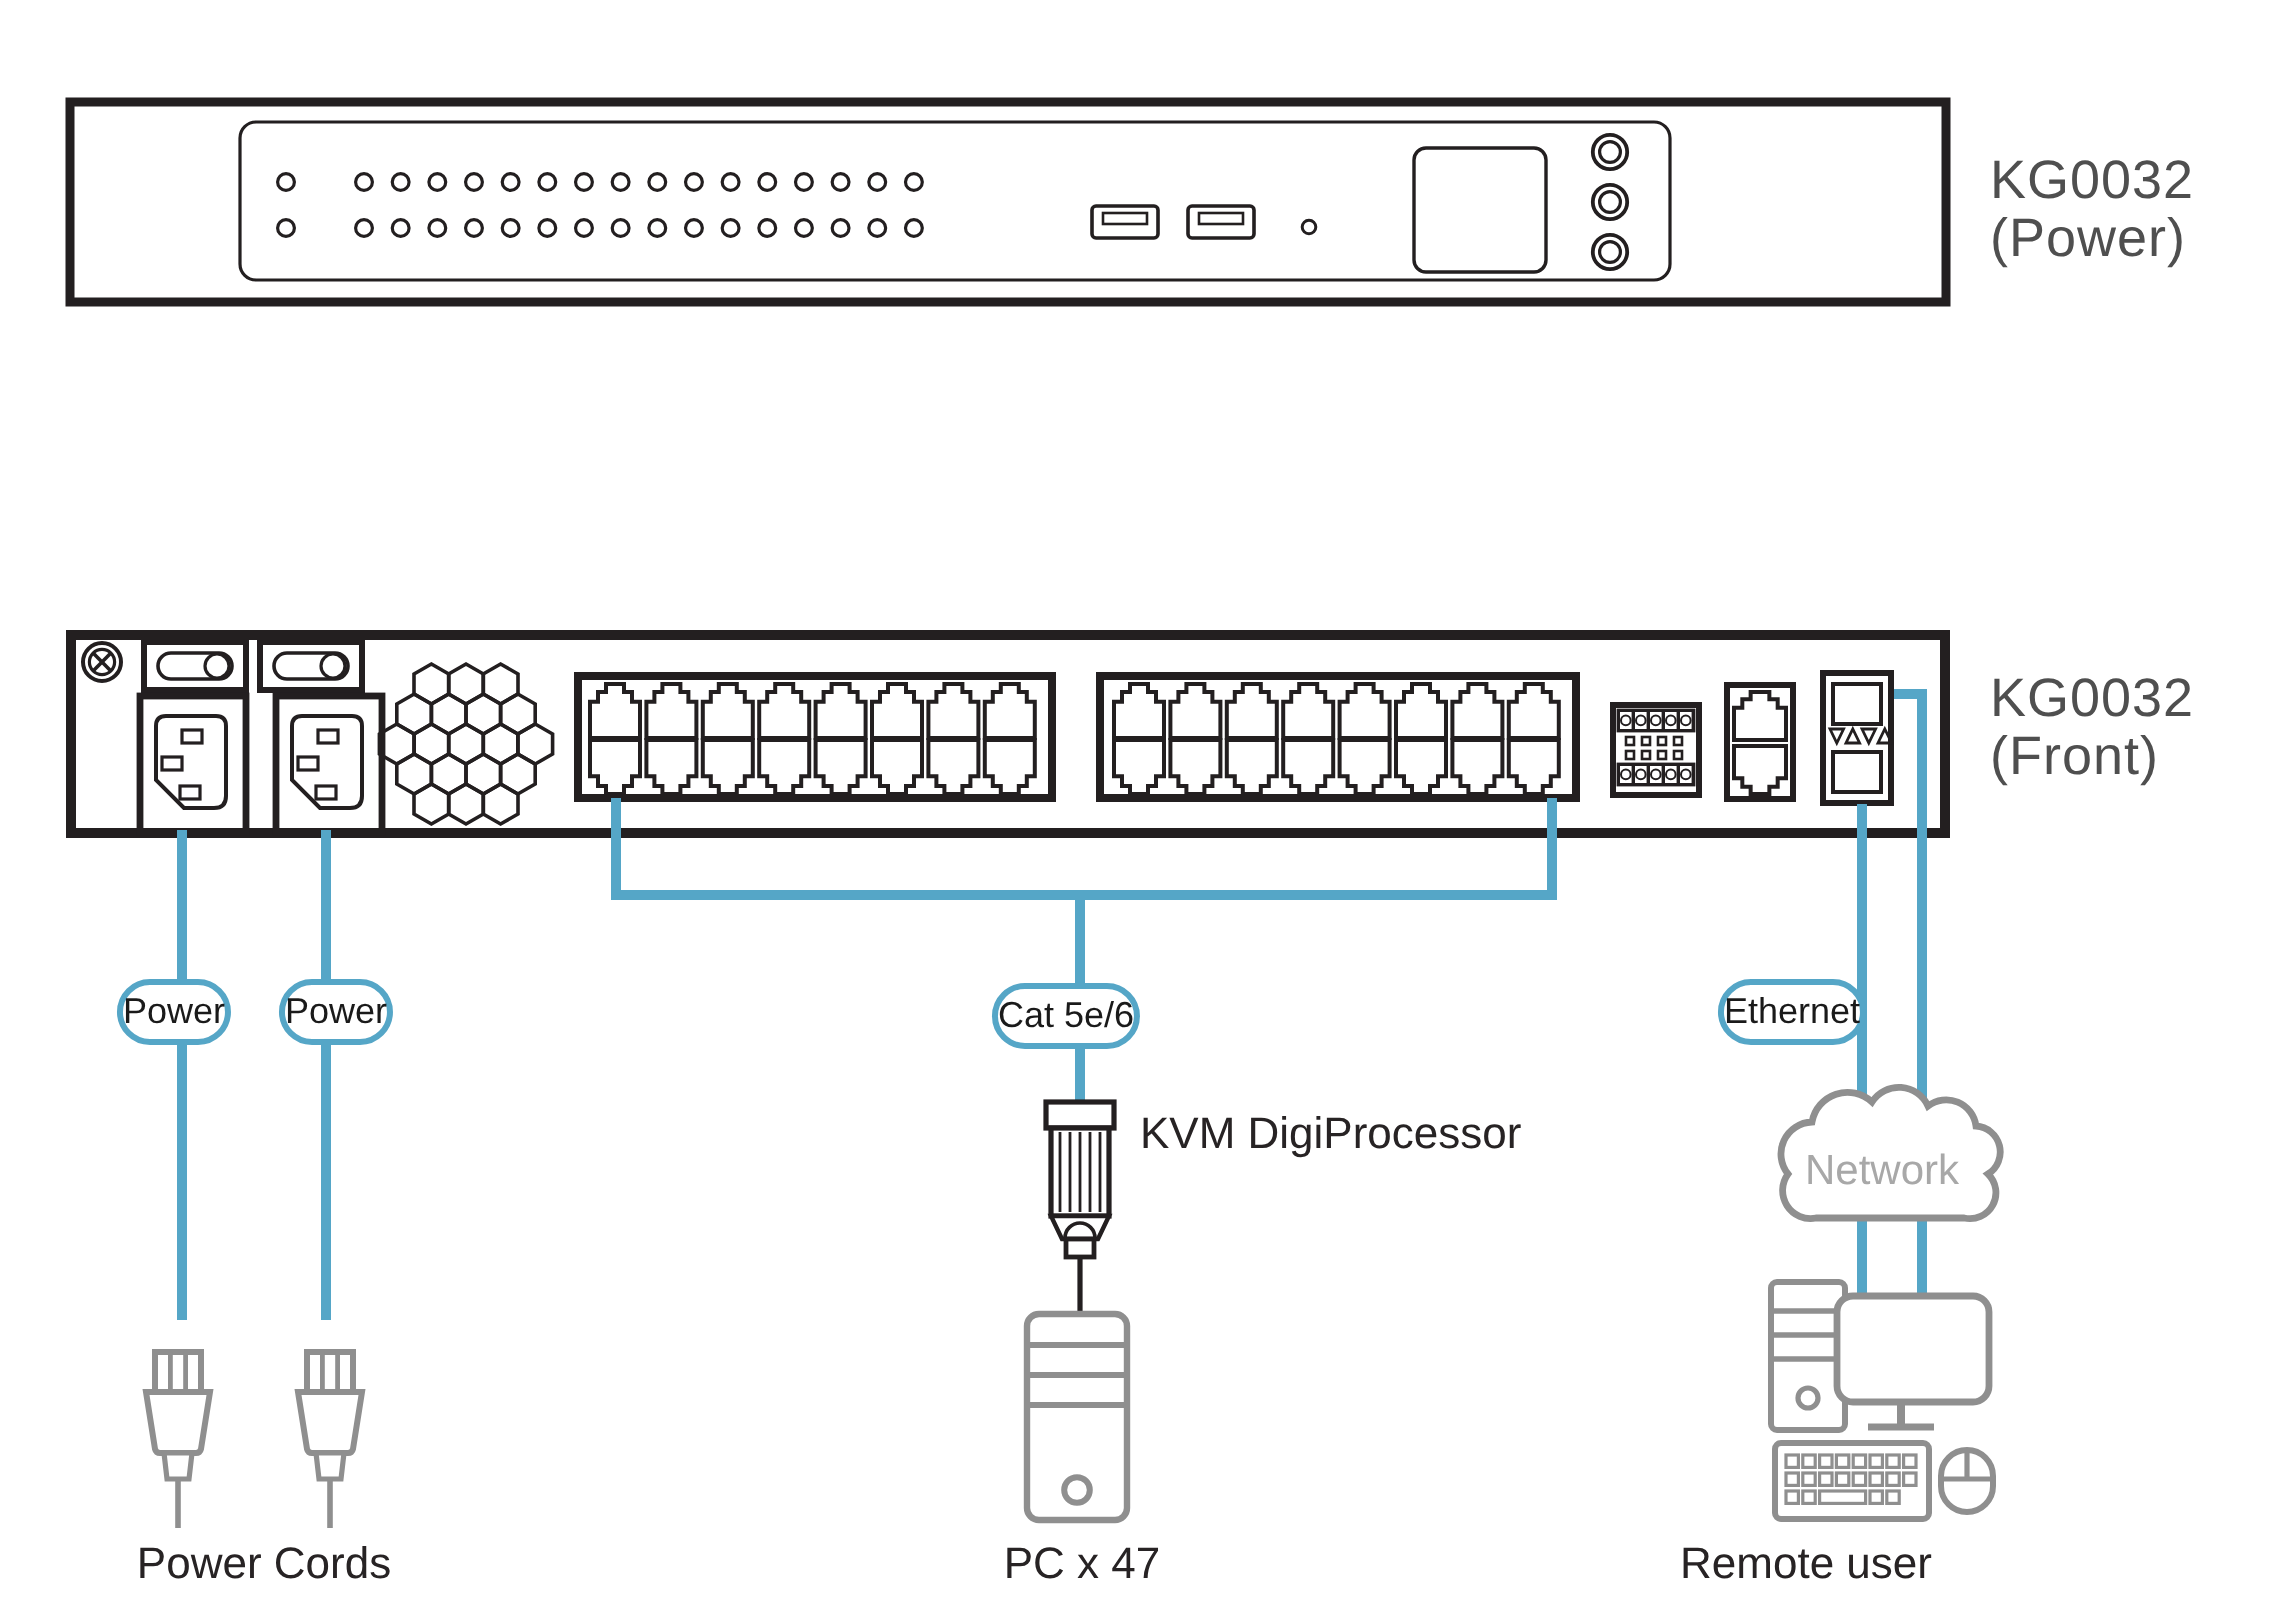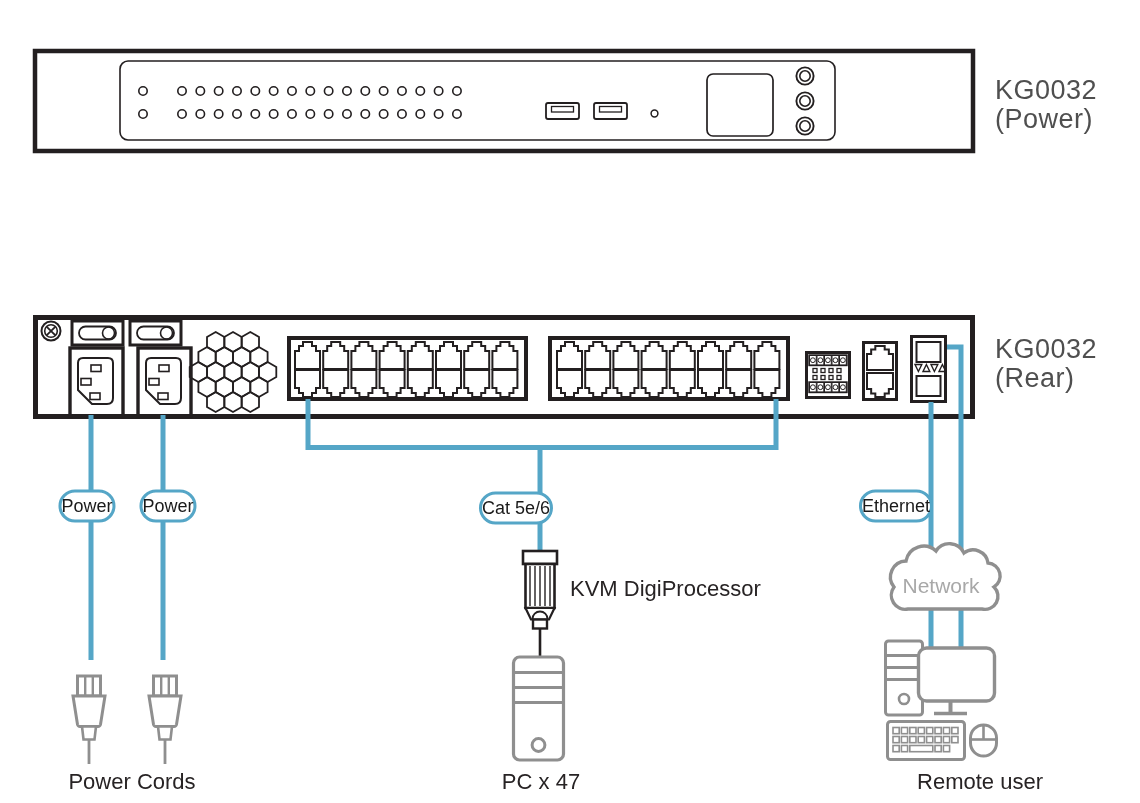--- a/index.html
+++ b/index.html
@@ -357,28 +357,28 @@
     </g>
   </svg>
 
   <div class="label device-label" style="left:995px;top:58px;">
     <div>KG0032</div>
     <div>(Power)</div>
   </div>
 
   <div class="label device-label" style="left:995px;top:317px;">
     <div>KG0032</div>
-    <div>(Rear)</div>
+    <div>(Front)</div>
   </div>
 
   <div class="pill" style="left:87px;top:488px;">Power</div>
   <div class="pill" style="left:168px;top:488px;">Power</div>
-  <div class="pill" style="left:516px;top:490px;">Cat 5e/6</div>
+  <div class="pill" style="left:533px;top:490px;">Cat 5e/6</div>
   <div class="pill" style="left:896px;top:488px;">Ethernet</div>
 
-  <div class="kvm-caption" style="left:570px;top:558px;">KVM DigiProcessor</div>
+  <div class="kvm-caption" style="left:570px;top:536px;">KVM DigiProcessor</div>
 
   <div class="network-caption" style="left:941px;top:568px;">Network</div>
 
   <div class="caption" style="left:132px;top:751px;">Power Cords</div>
   <div class="caption" style="left:541px;top:751px;">PC x 47</div>
-  <div class="caption" style="left:980px;top:751px;">Remote user</div>
+  <div class="caption" style="left:903px;top:751px;">Remote user</div>
 </div>
 
 </body></html>

